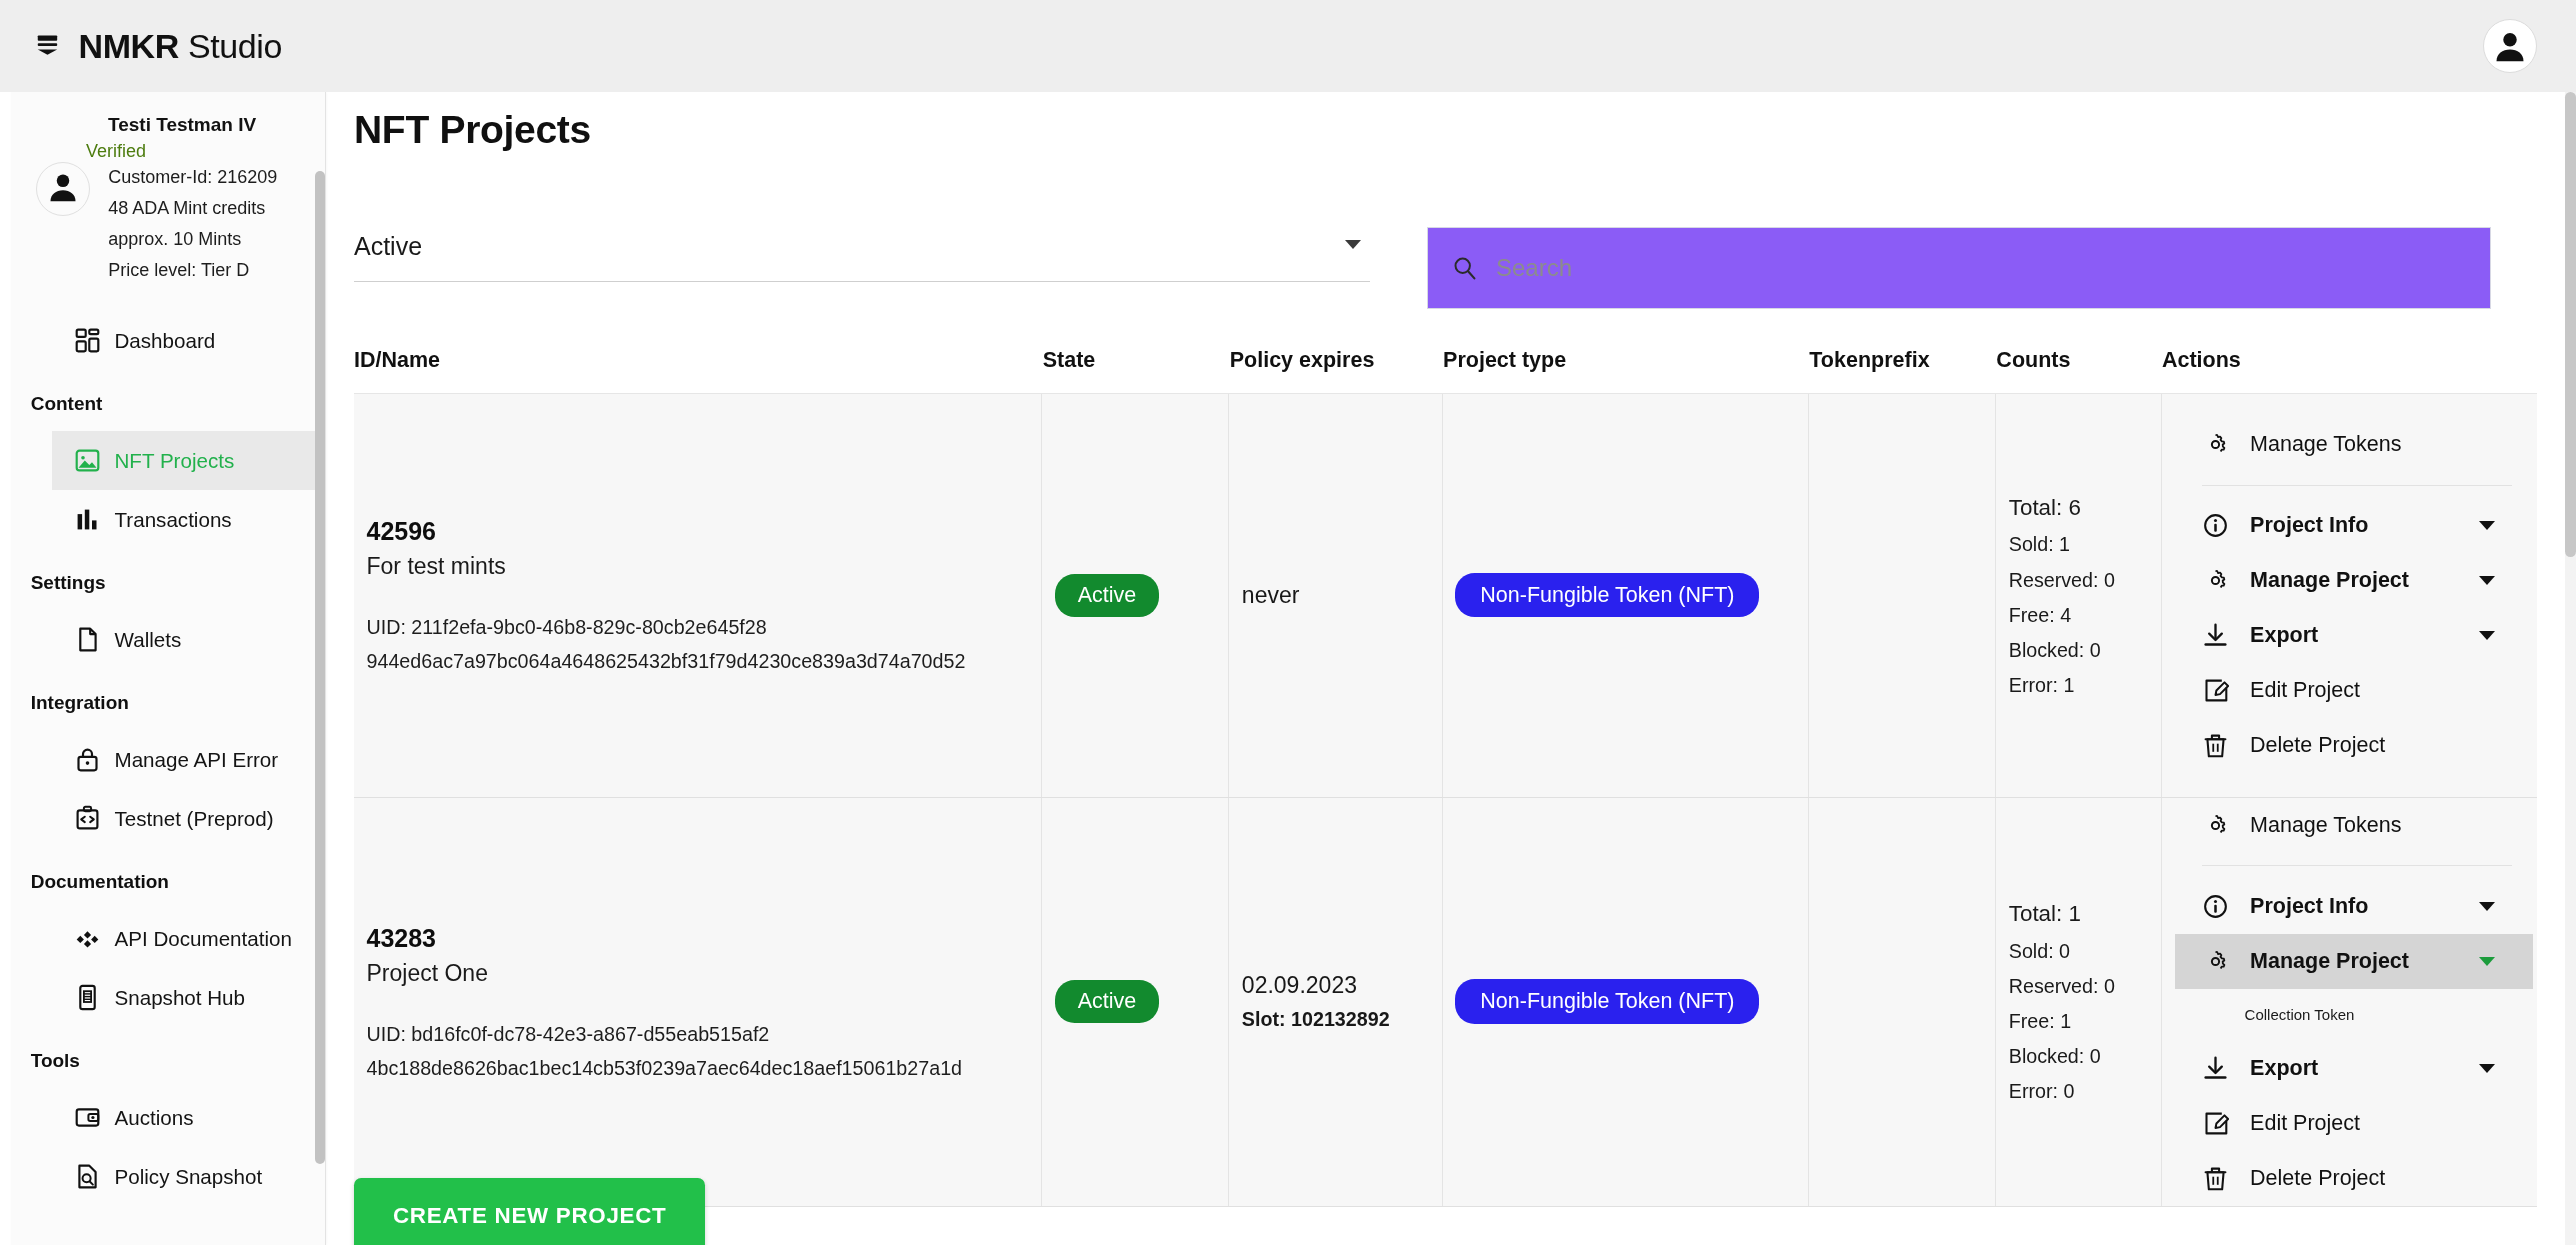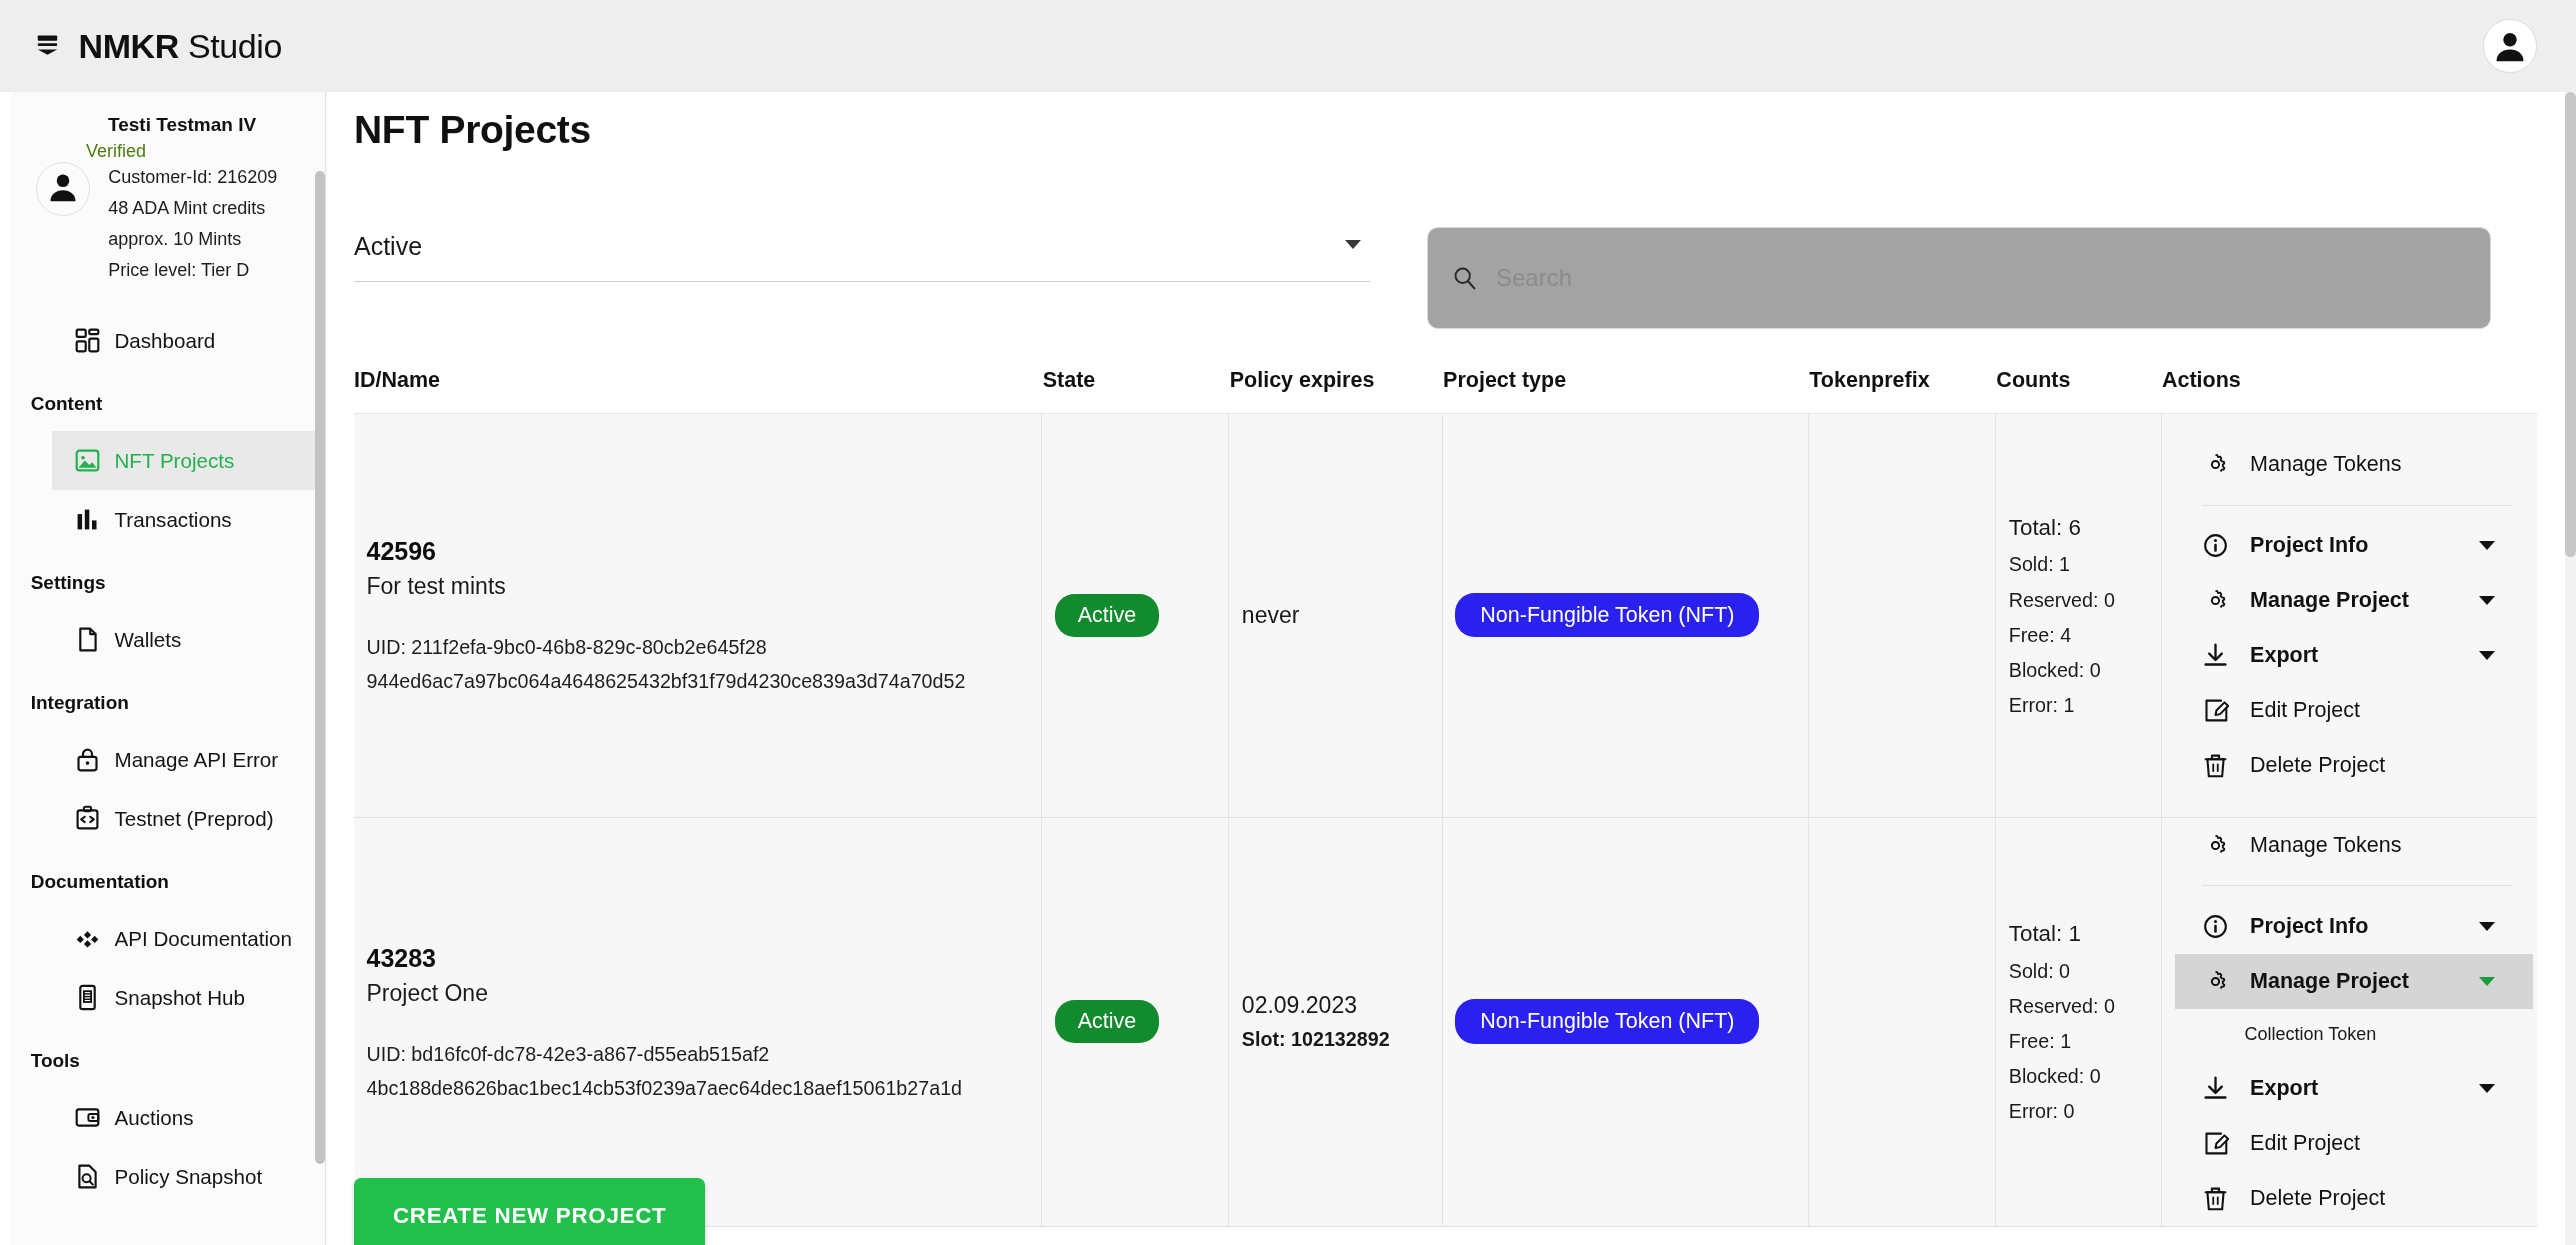--- a/index.html
+++ b/index.html
@@ -98,25 +98,25 @@
     padding: 5.4px 0 19.7px 0;
   }
   .select-value { font-size: 25px; color: #1a1a1a; }
   .select-caret {
     position: absolute; right: 9px; top: 12.5px;
     width: 0; height: 0;
     border-left: 8px solid transparent; border-right: 8px solid transparent;
     border-top: 9.8px solid #3a3a3a;
   }
   .search-wrap {
-    flex: 0 0 1064px; height: 102px;
-    border: 0.9px solid #d7d8e4; border-radius: 11px;
+    flex: 0 0 1064px; height: 82px;
+    border: 0.9px solid #d7d8e4; border-radius: 0;
     display: flex; align-items: center; gap: 18px;
     padding: 0 23px;
-    background: #a3a3a3;
+    background: #8b5cf6;
   }
   .search-icon { width: 27px; height: 27px; flex: none; }
   .search-input {
     border: none; outline: none; background: transparent;
     font-size: 24px; color: #1a1a1a; width: 100%;
     font-family: "Liberation Sans", sans-serif;
   }
   .search-input::placeholder { color: #8c8c8c; }
 
   
@@ -186,21 +186,21 @@
   .act-icon { width: 27px; height: 27px; flex: none; display:block; }
   .act-caret {
     position: absolute; right: 38px; top: 50%; margin-top: -4.5px;
     width: 0; height: 0;
     border-left: 8px solid transparent; border-right: 8px solid transparent;
     border-top: 9.8px solid #111;
   }
   .act-caret.green { border-top-color: #1c9c3c; }
   .act-sep { height: 0.9px; background: #e2e2e2; margin: 12.5px 21.5px 12.5px 27px; }
   .act-sub {
-    font-size: 18px; color: #1a1a1a; padding-left: 70px; height: 52px;
+    font-size: 15px; color: #1a1a1a; padding-left: 70px; height: 52px;
     display: flex; align-items: center; cursor: pointer; text-align: center;
   }
 
   
   .pagination {
     display: flex; align-items: center; justify-content: flex-end;
     gap: 0; padding: 25px 43px 0 0;
     font-size: 21.5px; color: #161616;
   }
   .pg-btn {

